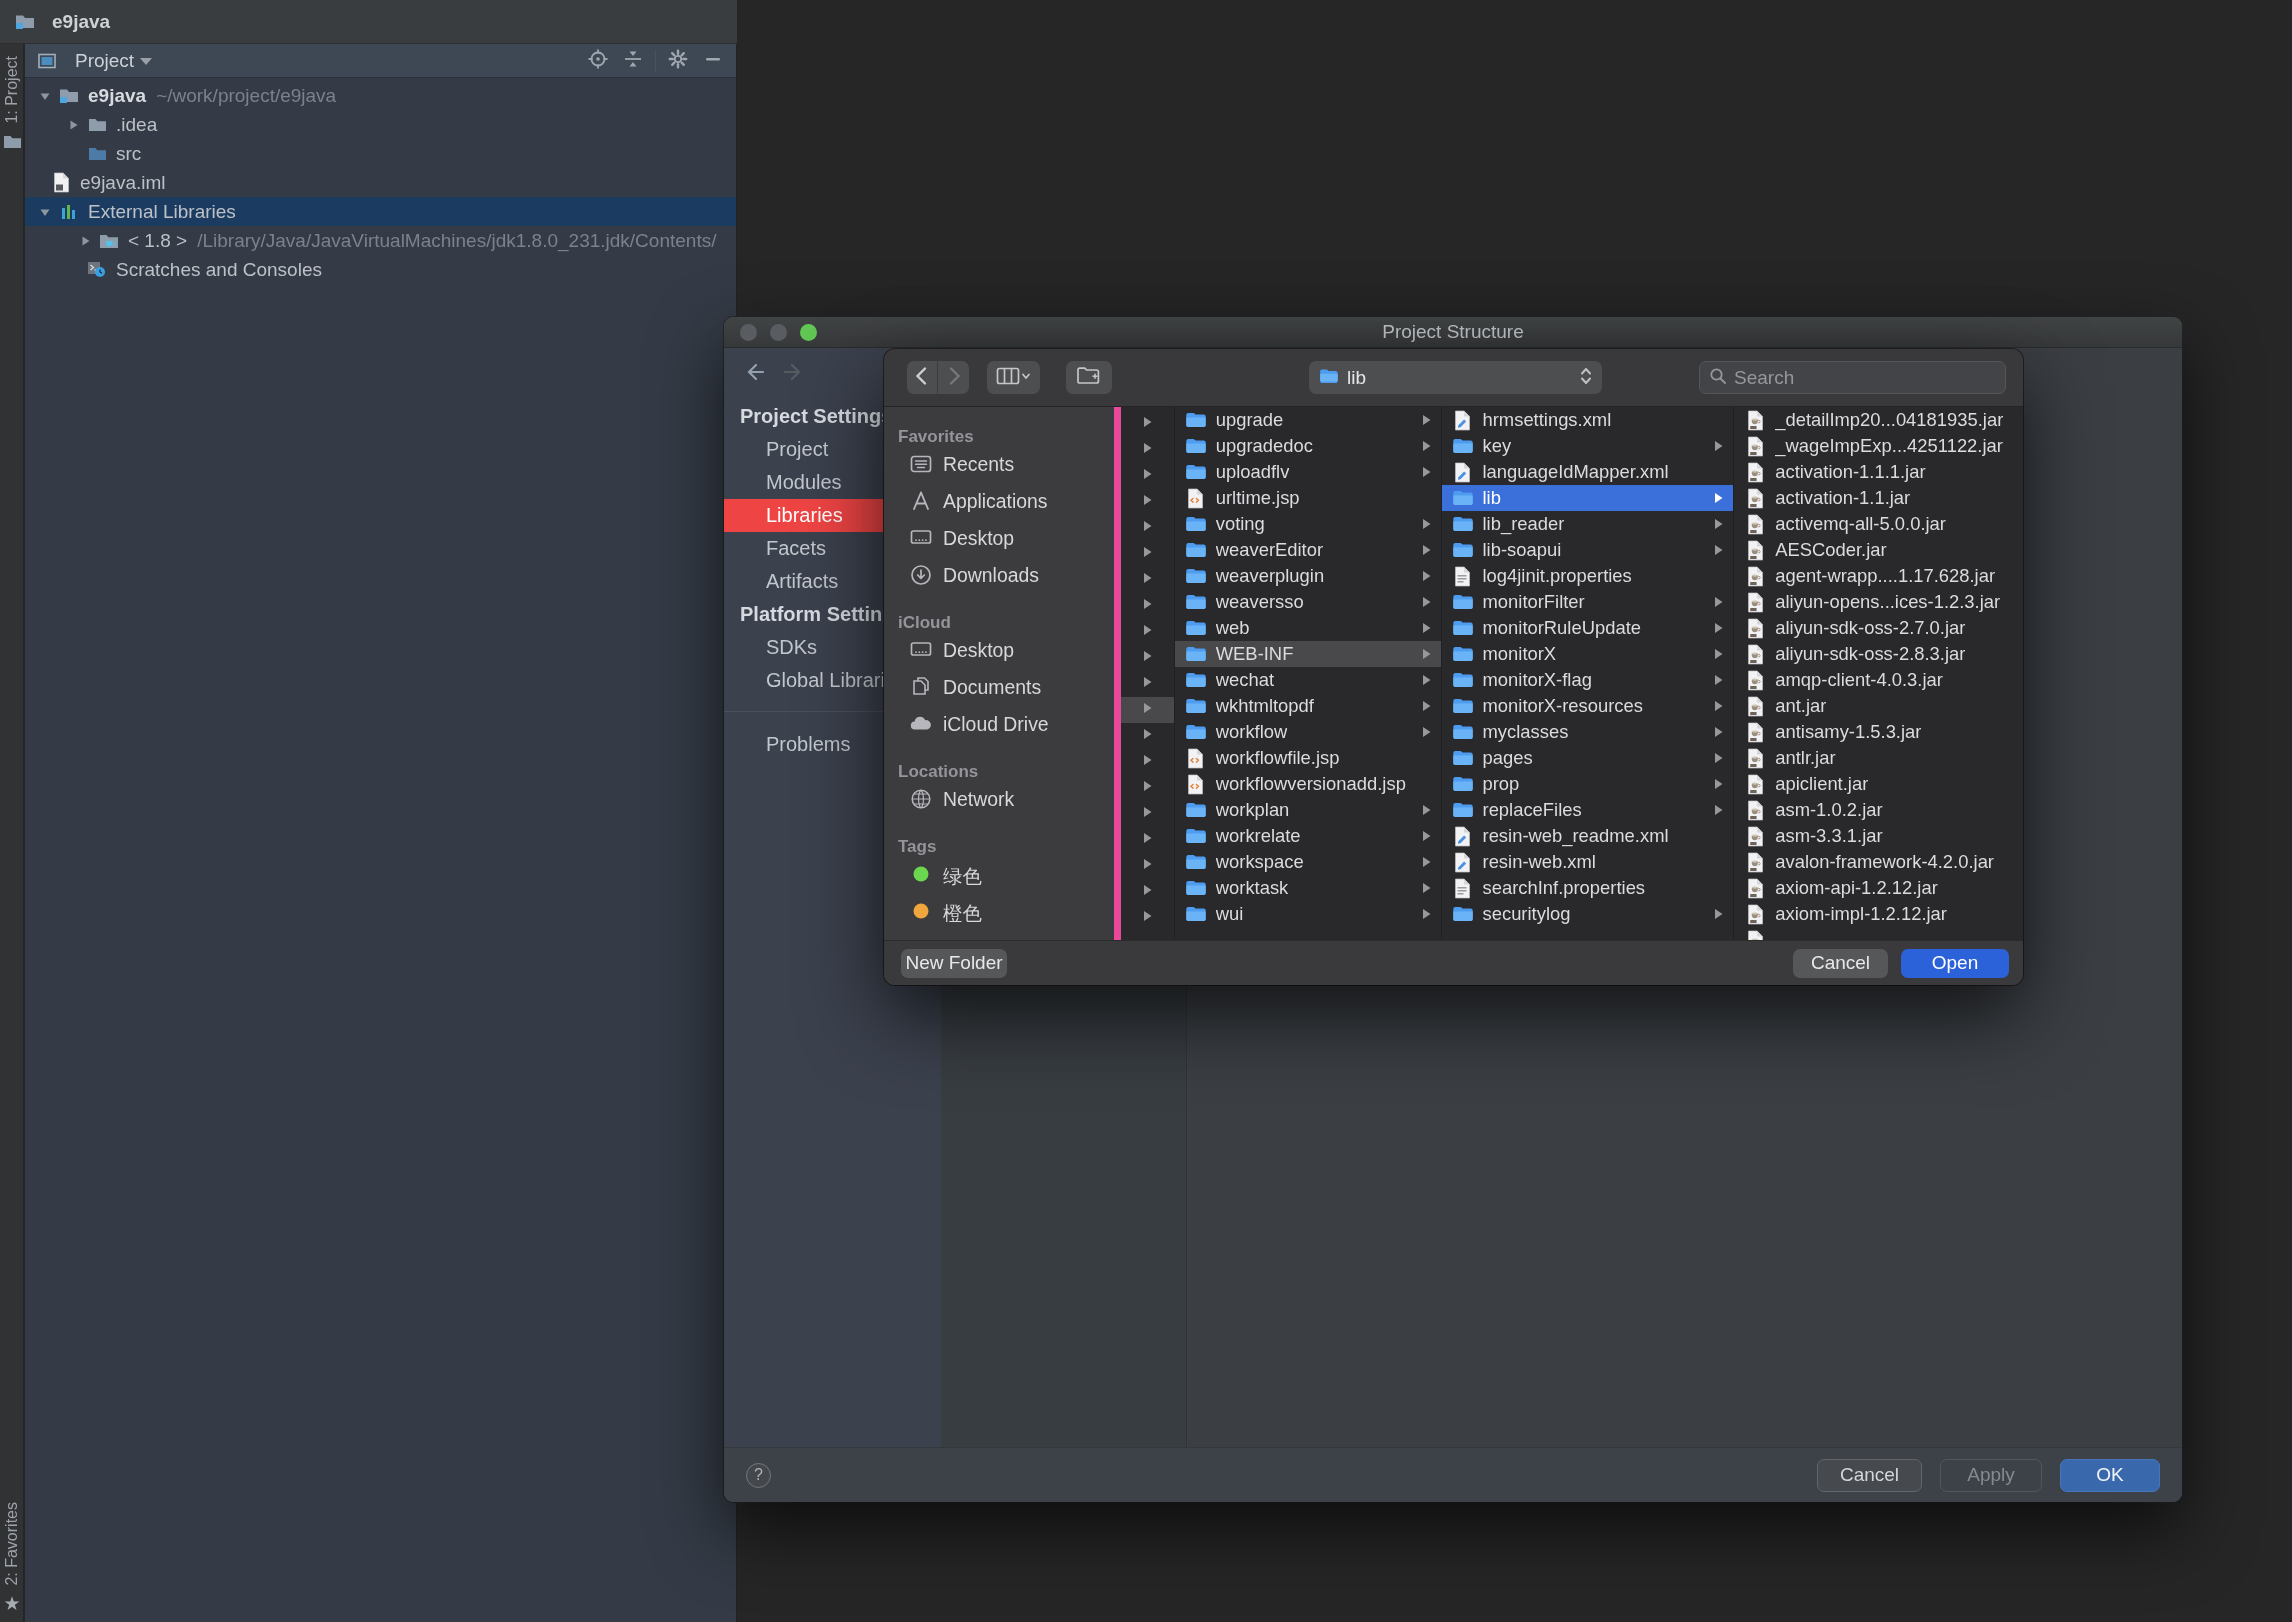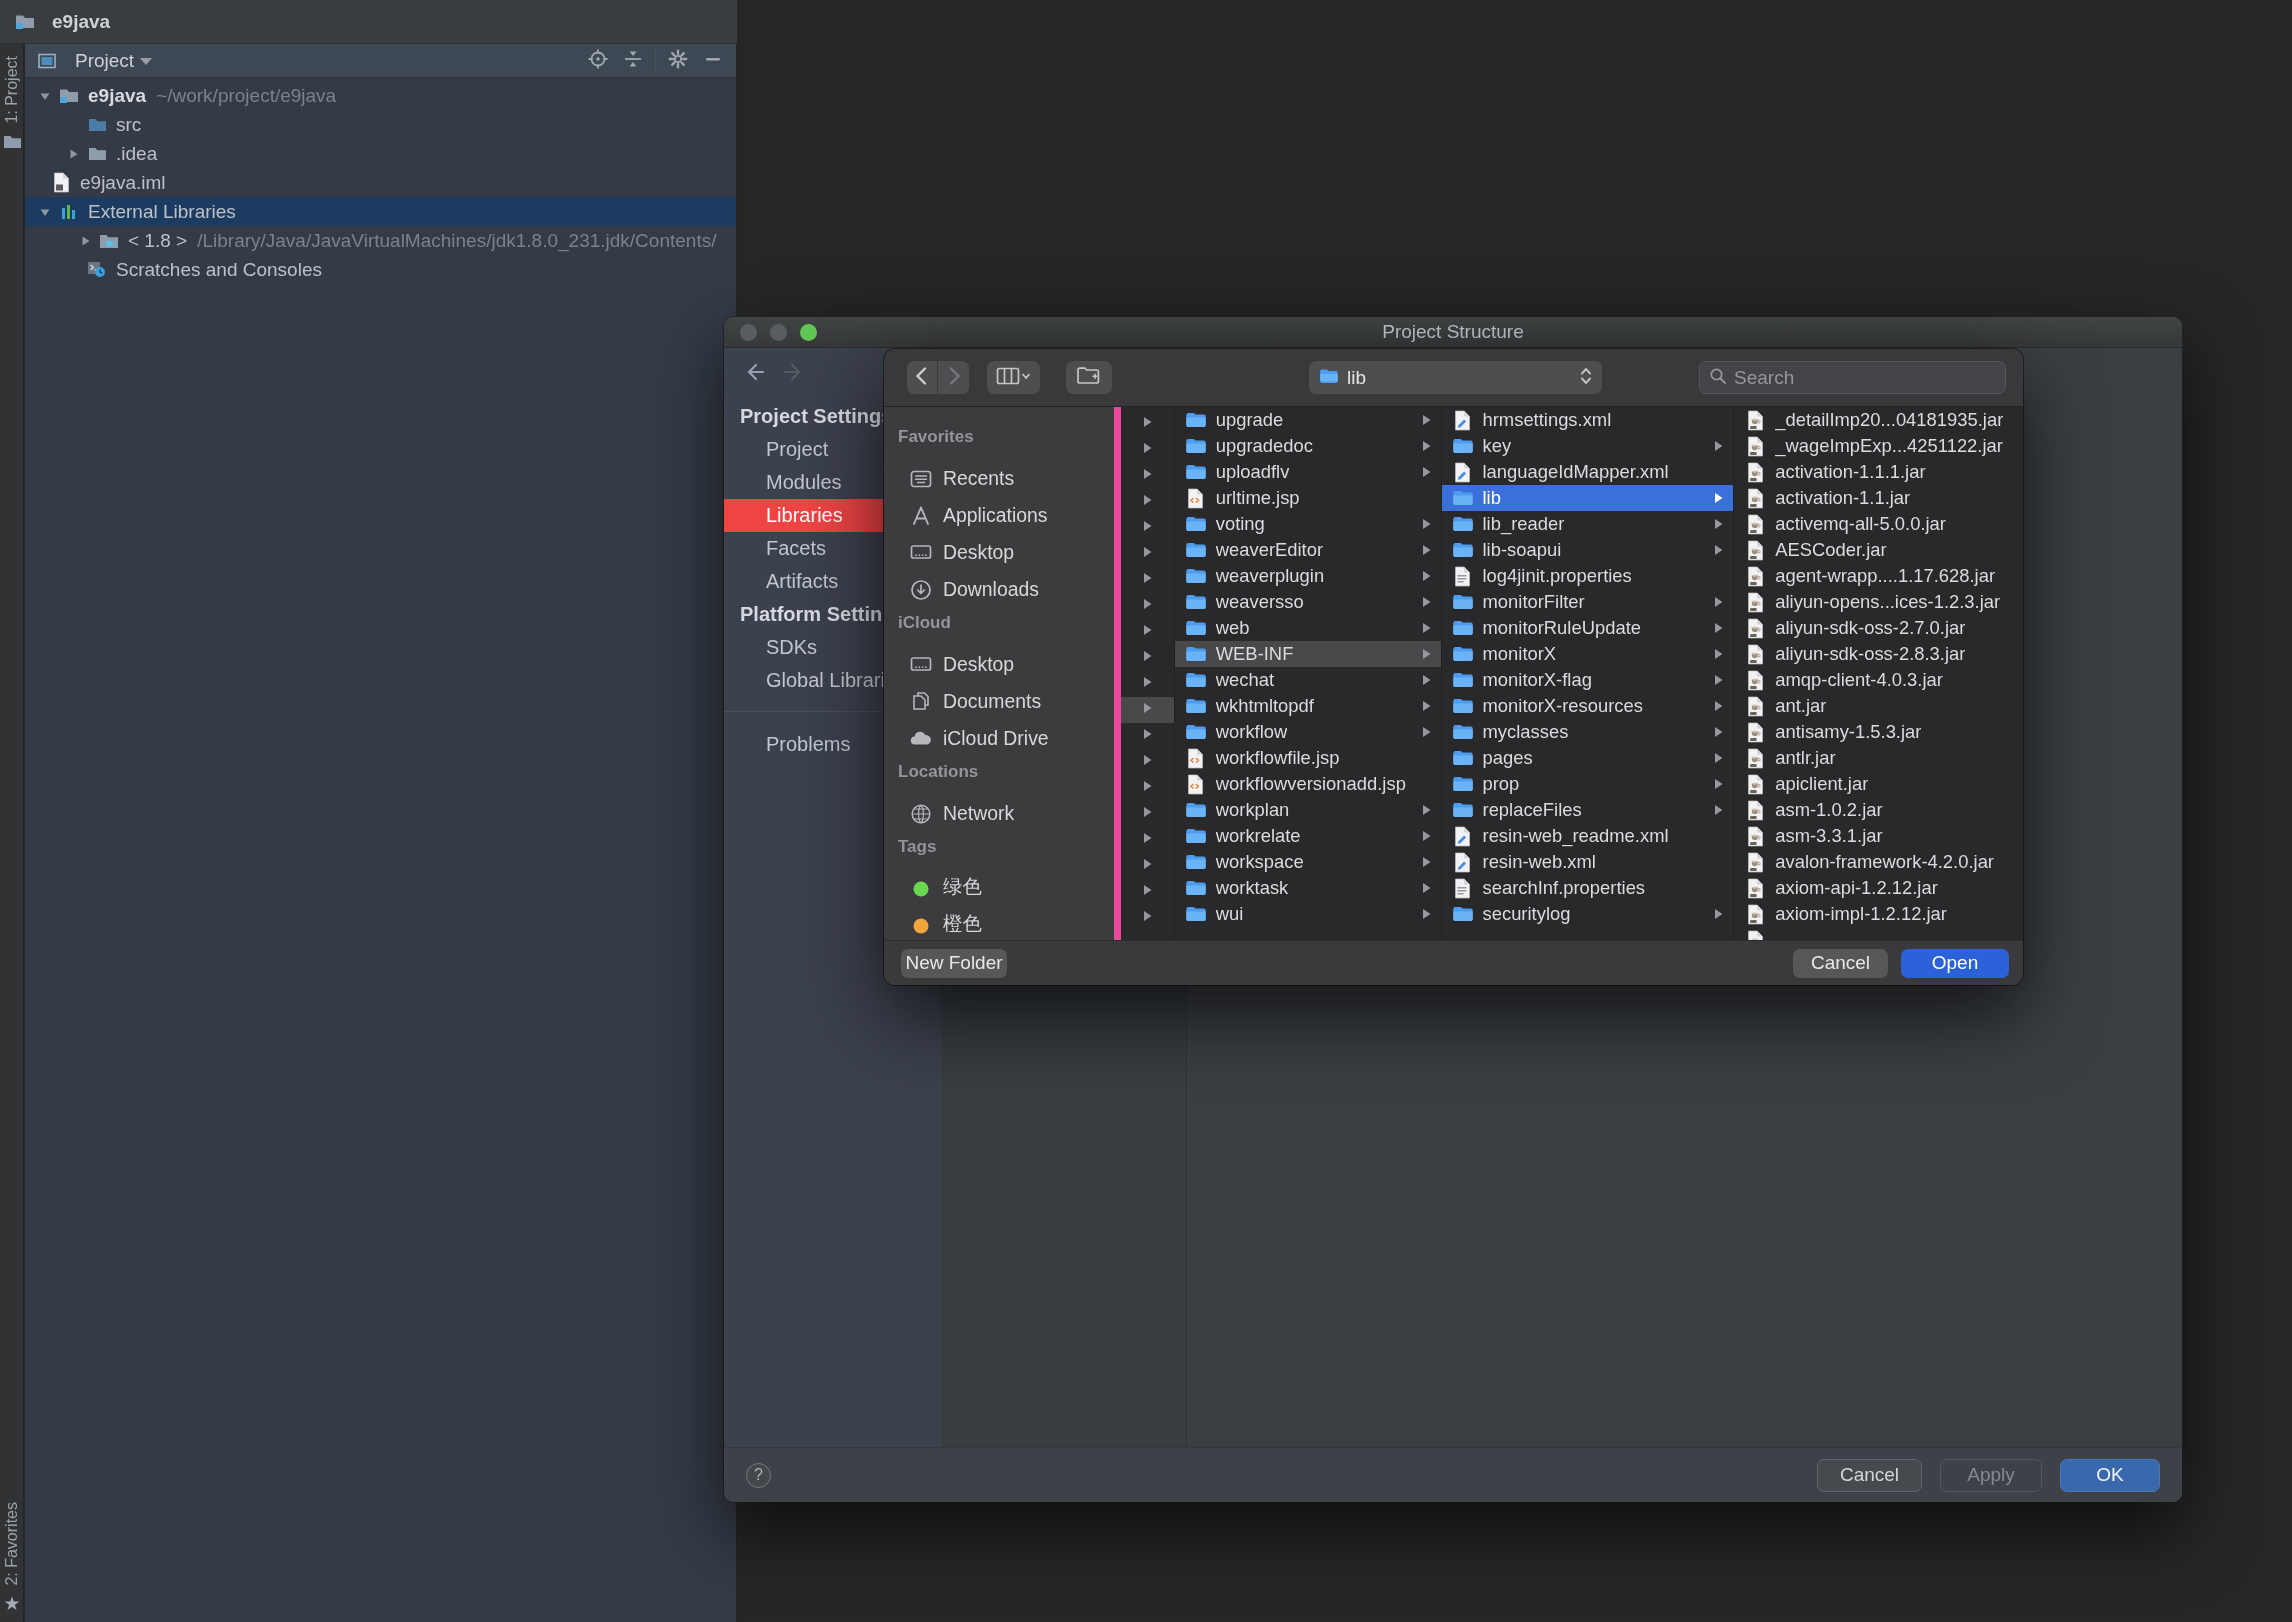--- a/index.html
+++ b/index.html
@@ -65,21 +65,21 @@
   .nav-group .half:last-child{border-radius:0 7px 7px 0}
   .popup{position:absolute;left:425px;top:12px;width:293px;height:33px;background:#4d4e50;border-radius:7px;display:flex;align-items:center;padding:0 8px 0 10px}
   .popup .plabel{font-size:19px;color:#e6e6e8;margin-left:8px}
   .popup .psp{flex:1}
   .searchbox{position:absolute;left:815px;top:12px;width:307px;height:33px;background:#434447;border:1px solid #55565a;border-radius:7px;display:flex;align-items:center;padding:0 8px}
   .searchbox input{flex:1;background:transparent;border:none;outline:none;font-size:19px;color:#dcdcde;margin-left:6px;font-family:"Liberation Sans",sans-serif}
   .searchbox input::placeholder{color:#97979b}
   .ch-body{position:absolute;left:0;top:57px;right:0;bottom:45px;background:#29292b;display:flex;border-top:1px solid #242426}
   .ch-sidebar{width:237px;background:#3c3c3e;border-right:7px solid #ec4899;overflow:hidden;padding-top:8px}
   .sb-title{padding:12px 0 6px 14px;font-size:17px;font-weight:600;color:#94949a}
-  .sb-row{height:37px;display:flex;align-items:flex-end;padding-left:24px;font-size:19.4px;color:#d8d8dc;white-space:nowrap}
+  .sb-row{height:37px;display:flex;align-items:flex-start;padding-left:24px;font-size:19.4px;color:#d8d8dc;white-space:nowrap}
   .sb-row .sbicon{width:26px;min-width:26px;height:22px;margin-right:9px;display:flex;align-items:center;justify-content:center}
   .strip{width:54px;border-right:1px solid #202023;padding-top:4px;overflow:hidden}
   .strip-row{height:26px;display:flex;align-items:center;justify-content:center}
   .strip-row.hl{background:#49494b}
   .fcol{border-right:1px solid #202023;overflow:hidden}
   .col-row{height:26px;display:flex;align-items:center;padding:0 8px 0 9px;font-size:18.4px;color:#dcdce0;white-space:nowrap}
   .col-row .ric{width:24px;min-width:24px;height:20px;margin-right:8px;display:flex;align-items:center;justify-content:center}
   .col-row .clabel{overflow:hidden;text-overflow:clip}
   .col-row .arr{margin-left:auto;display:flex}
   .col-row.sel-grey{background:#49494b}
@@ -174,40 +174,40 @@
           <span class="ticon">
             <svg width="20" height="17" viewBox="0 0 20 17" xmlns="http://www.w3.org/2000/svg">
               <path d="M1 2.5h7l2 2.5h9V15H1z" fill="#8e9cab"></path>
               <rect x="1" y="10" width="7" height="6" fill="#4da6dd"></rect>
             </svg>
           </span>
           <span class="tlabel bold">e9java</span>
           <span class="thint">~/work/project/e9java</span>
         </div>
         <div class="tree-row" style="padding-left: 36px;">
-          <span class="exp"></span>
-          <span class="ticon">
-            <svg width="19" height="15" viewBox="0 0 19 15" xmlns="http://www.w3.org/2000/svg">
-              <path d="M1 2h6.5l1.8 2.3H18V14H1z" fill="#4d7ba8"></path>
-            </svg>
-          </span>
-          <span class="tlabel">src</span>
-        </div>
-        <div class="tree-row" style="padding-left: 36px;">
           <span class="exp">
             <svg width="14" height="14" viewBox="0 0 14 14" xmlns="http://www.w3.org/2000/svg">
               <path d="M4.5 2.5 11.5 7l-7 4.5z" fill="#8f969e"></path>
             </svg>
           </span>
           <span class="ticon">
             <svg width="19" height="15" viewBox="0 0 19 15" xmlns="http://www.w3.org/2000/svg">
               <path d="M1 2h6.5l1.8 2.3H18V14H1z" fill="#8e9cab"></path>
             </svg>
           </span>
           <span class="tlabel">.idea</span>
+        </div>
+        <div class="tree-row" style="padding-left: 36px;">
+          <span class="exp"></span>
+          <span class="ticon">
+            <svg width="19" height="15" viewBox="0 0 19 15" xmlns="http://www.w3.org/2000/svg">
+              <path d="M1 2h6.5l1.8 2.3H18V14H1z" fill="#4d7ba8"></path>
+            </svg>
+          </span>
+          <span class="tlabel">src</span>
         </div>
         <div class="tree-row" style="">
           <span class="exp"></span>
           <span class="ticon">
             <svg width="17" height="21" viewBox="0 0 17 21" xmlns="http://www.w3.org/2000/svg">
               <path d="M1.5 1h8.6l5.4 5.4V20h-14z" fill="#f2f2f4" stroke="#c2c2c6" stroke-width="0.7"></path>
               <path d="M10.1 1l5.4 5.4h-5.4z" fill="#d4d4d9"></path>
               <rect x="3" y="12.5" width="7" height="6" fill="#55595e"></rect>
             </svg>
           </span>

